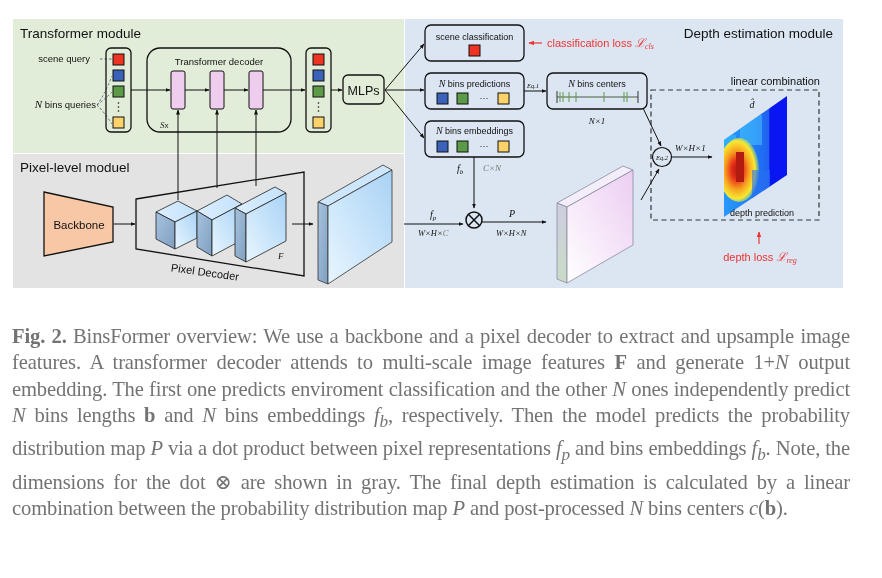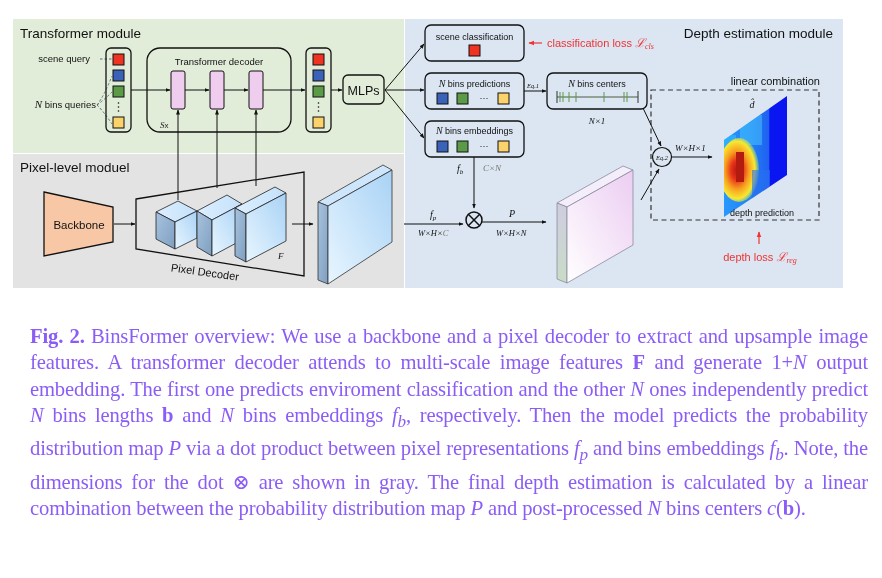--- a/index.html
+++ b/index.html
@@ -1,24 +1,23 @@
 <!DOCTYPE html>
 <html><head>
 <meta charset="utf-8">
 <style>
   html, body { margin: 0; padding: 0; background: #ffffff; }
   body { width: 882px; height: 578px; position: relative; overflow: hidden; font-family: "Liberation Sans", sans-serif; }
   #fig { position: absolute; left: 0; top: 0; }
   .caption {
     position: absolute; left: 12px; top: 323px; width: 838px;
     font-family: "Liberation Serif", "DejaVu Serif", serif;
-    font-size: 20.6px; line-height: 26.3px; color: #8b5cf6;
+    font-size: 20.6px; line-height: 26.3px; color: #737373;
     text-align: justify; text-align-last: left;
     letter-spacing: -0.15px;
-    margin-left: 18px;
   }
   .caption .lbl { font-weight: bold; }
   .caption i { font-style: italic; }
   .caption b { font-weight: bold; }
 </style>
 </head>
 <body>
 
 <svg id="fig" width="882" height="300" viewBox="0 0 882 300" xmlns="http://www.w3.org/2000/svg">
   <defs>

